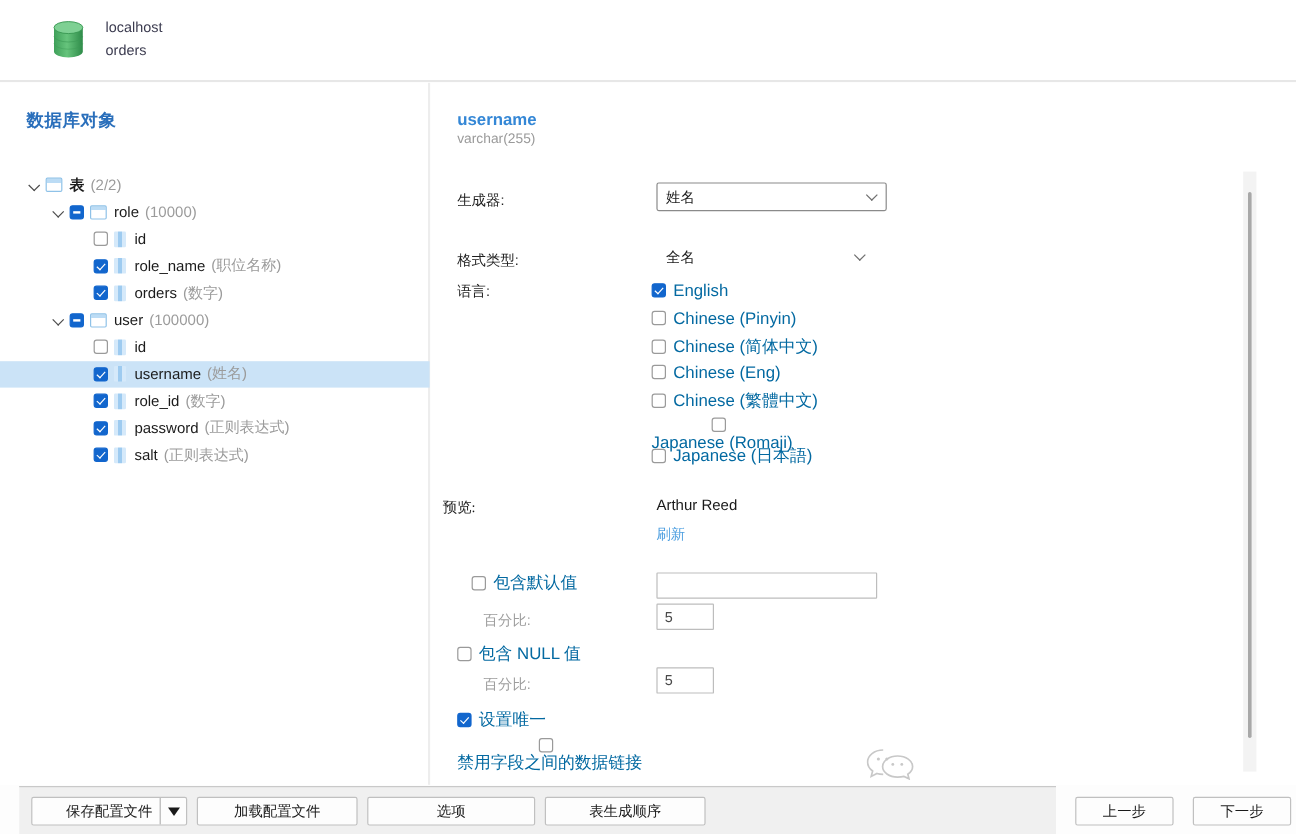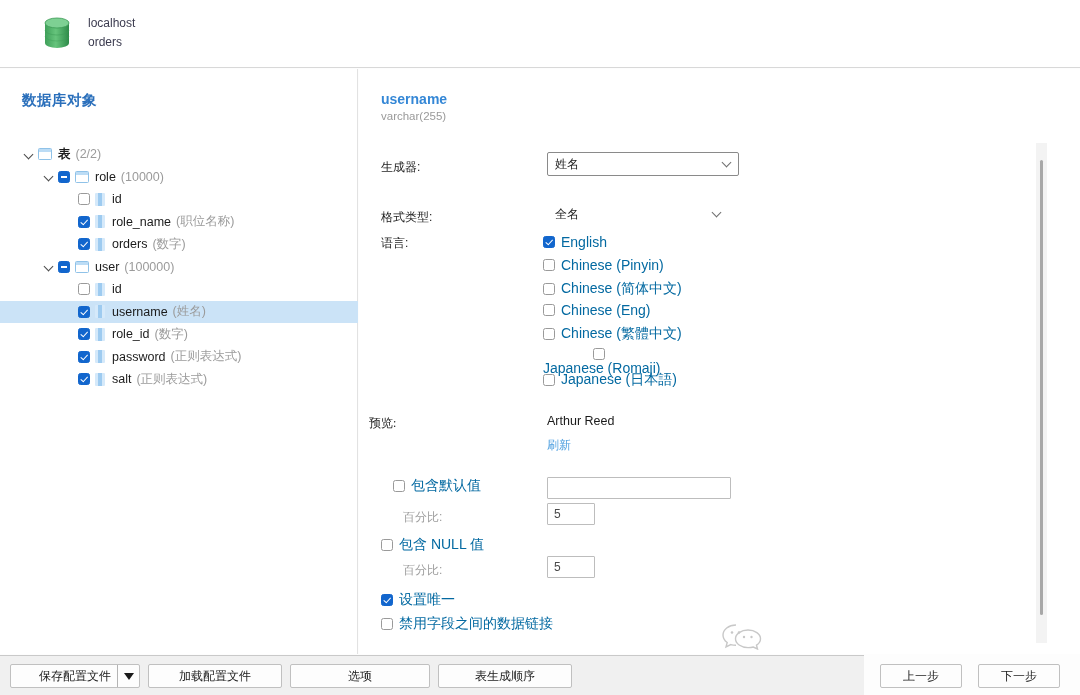--- a/index.html
+++ b/index.html
@@ -162,21 +162,21 @@
     position: absolute; left: 1036px; top: 143px;
     width: 11px; height: 500px; background: #f3f3f3;
   }
   .sb-thumb {
     position: absolute; left: 1040px; top: 160px;
     width: 3px; height: 455px; background: #a8a8a8; border-radius: 2px;
   }
 
   
   .bottom-bar {
-    position: absolute; left: 0; top: 655px;
+    position: absolute; left: 16px; top: 655px;
     width: 864px; height: 40px;
     background: #f0f0f0;
     border-top: 1px solid #c9c9c9;
   }
   .btn {
     position: absolute;
     background: #fdfdfd;
     border: 1px solid #c0c0c0; border-radius: 2px;
     font-family: "Liberation Sans", sans-serif;
     font-size: 12px; color: #1a1a1a;
@@ -389,21 +389,21 @@
       <span>包含 NULL 值</span>
     </div>
     <div class="lbl dim" style="left:44px; top:493px;">百分比:</div>
     <input class="txtin" style="left: 188px; top: 487px; width: 48px; height: 22px;" id="null-percent-input" value="5">
 
     <div class="opt-row" style="left:22px; top:522px;">
       <span class="cb checked" id="cb-unique"></span>
       <span>设置唯一</span>
     </div>
 
-    <div class="opt-row" style="left:22px; top:546px;">
+    <div class="opt-row" style="left:22px; top:546px;flex-direction:column;">
       <span class="cb" id="cb-disable"></span>
       <span>禁用字段之间的数据链接</span>
     </div>
   </div>
 
   <div class="sb-track"></div>
   <div class="sb-thumb"></div>
 
   <div class="watermark">
     <svg class="wm-logo" width="40" height="28" viewBox="0 0 40 28">

